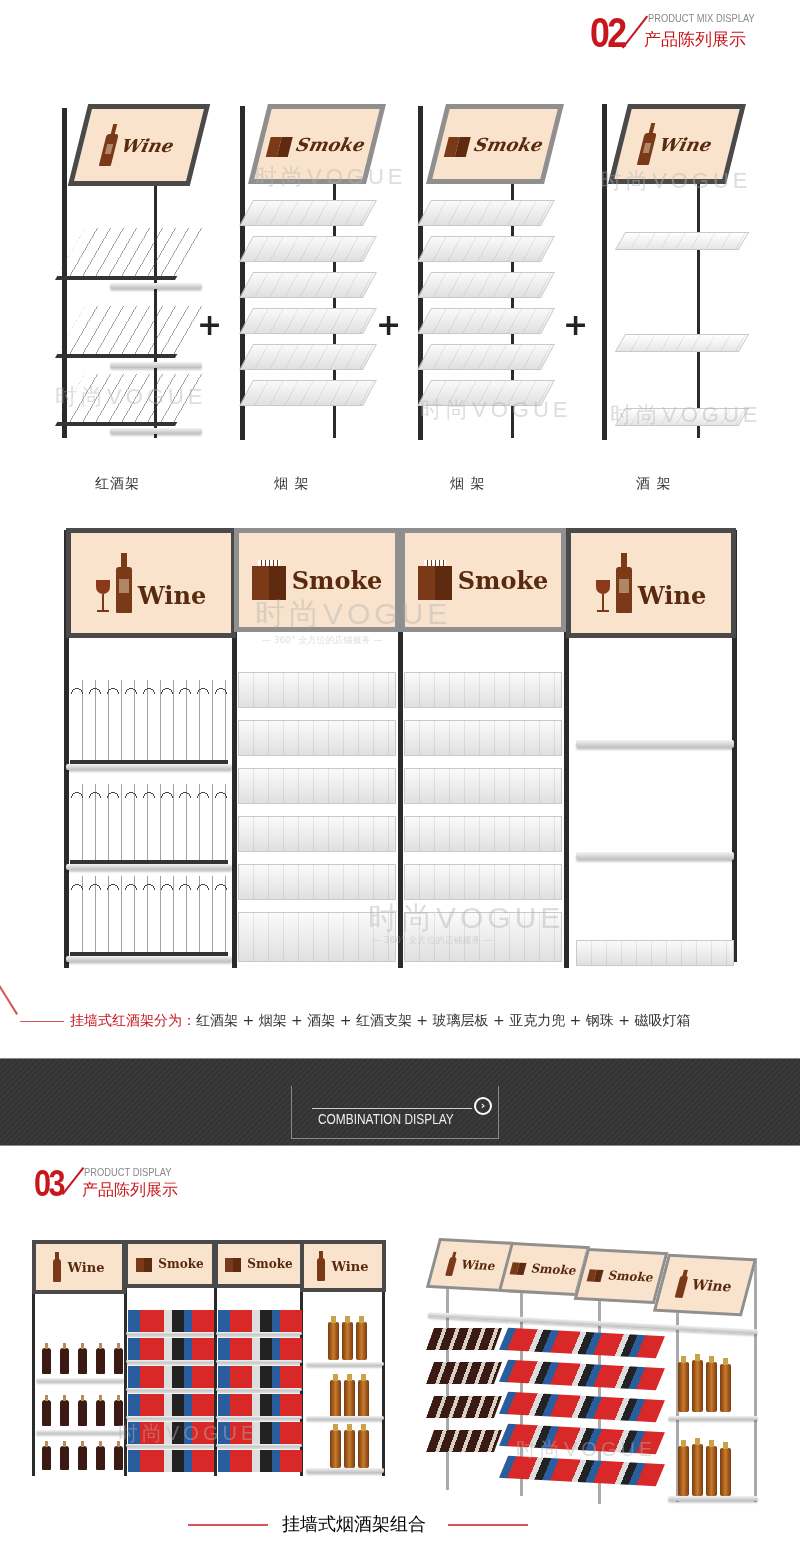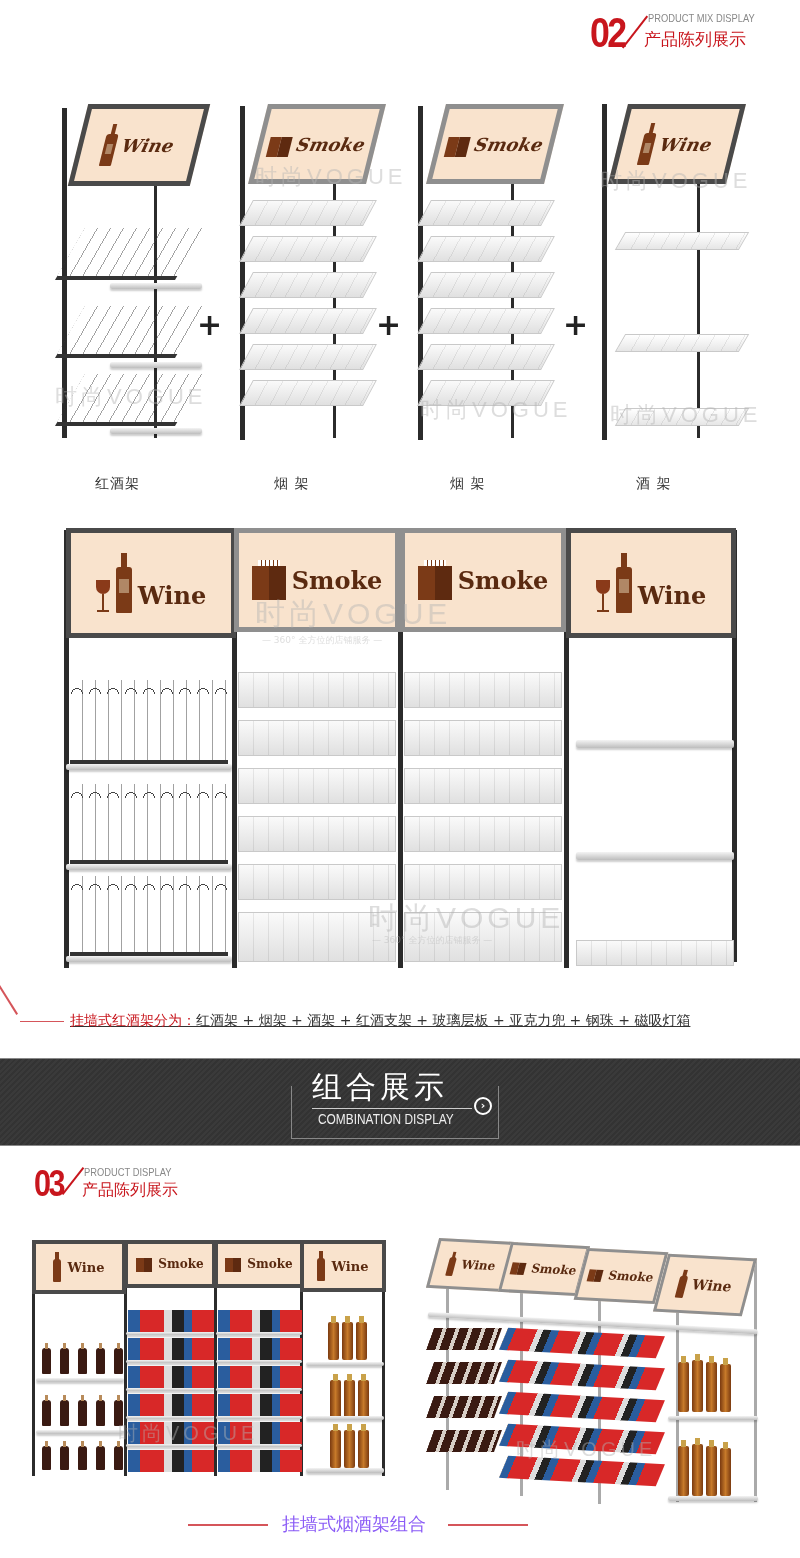--- a/index.html
+++ b/index.html
@@ -54,21 +54,21 @@
 
   .product { position: absolute; }
   .box-row { position: absolute; display: flex; }
   .box-row span { display: block; height: 100%; }
   .wine-bottle { position: absolute; width: 9px; background: #3a1a12; border-radius: 3px 3px 1px 1px; }
   .wine-bottle::before { content:""; position:absolute; left:3px; top:-5px; width:3px; height:6px; background:#b88b5a; }
   .liquor { position: absolute; width: 11px; background: linear-gradient(90deg,#7a3a10,#c77a2a,#7a3a10); border-radius: 2px; }
   .liquor::before { content:""; position:absolute; left:3px; top:-6px; width:5px; height:7px; background:#c9a24a; }
 
   .footer-line { position: absolute; height: 2px; background: #d5555a; }
-  .footer-text { position: absolute; color: #8b5cf6; font-size: 18px; }
+  .footer-text { position: absolute; color: #000000; font-size: 18px; }
 </style>
 </head>
 <body>
 
 <div class="abs" style="left:590px; top:8px; width:210px; height:50px;">
   <div class="abs sec-num" style="left:0; top:4px;">02</div>
   <div class="abs sec-slash" style="left:44px; top:4px;"></div>
   <div class="abs sec-en" style="left:58px; top:4px; white-space:nowrap;">PRODUCT MIX DISPLAY</div>
   <div class="abs sec-cn" style="left:54px; top:20px; white-space:nowrap;">产品陈列展示</div>
 </div>
@@ -243,27 +243,26 @@
   <div class="tray" style="left:576px; top:940px; width:158px; height:26px;"></div>
 </div>
 
 <div class="watermark" style="left:255px; top:594px; font-size:30px;">时尚VOGUE</div>
 <div class="watermark-sub" style="left:262px; top:634px;">— 360° 全方位的店铺服务 —</div>
 <div class="watermark" style="left:368px; top:898px; font-size:30px;">时尚VOGUE</div>
 <div class="watermark-sub" style="left:372px; top:934px;">— 360° 全方位的店铺服务 —</div>
 
 <div class="abs" style="left:0; top:985px; width:34px; height:2px; background:#d5555a; transform-origin:left top; transform:rotate(58deg);"></div>
 <div class="abs" style="left:20px; top:1021px; width:44px; height:1px; background:#d5555a;"></div>
-<div class="caption" style="left:70px; top:1012px;text-decoration:underline;">
+<div class="caption" style="left:70px; top:1012px;">
   <span class="red">挂墙式红酒架分为：</span><span>红酒架 + 烟架 + 酒架 + 红酒支架 + 玻璃层板 + 亚克力兜 + 钢珠 + 磁吸灯箱</span>
 </div>
 
 <div class="banner">
   <div class="banner-frame"></div>
-  <div class="banner-cn">组合展示</div>
   <div class="banner-line"></div>
   <div class="banner-en">COMBINATION DISPLAY</div>
   <div class="banner-arrow">›</div>
 </div>
 
 <div class="abs" style="left:34px; top:1166px; width:200px; height:40px;">
   <div class="abs sec-num" style="left:0; top:0; font-size:36px;">03</div>
   <div class="abs sec-slash" style="left:38px; top:-2px; height:34px;"></div>
   <div class="abs sec-en" style="left:50px; top:0; white-space:nowrap;">PRODUCT DISPLAY</div>
   <div class="abs sec-cn" style="left:48px; top:14px; white-space:nowrap; font-size:16px;">产品陈列展示</div>

